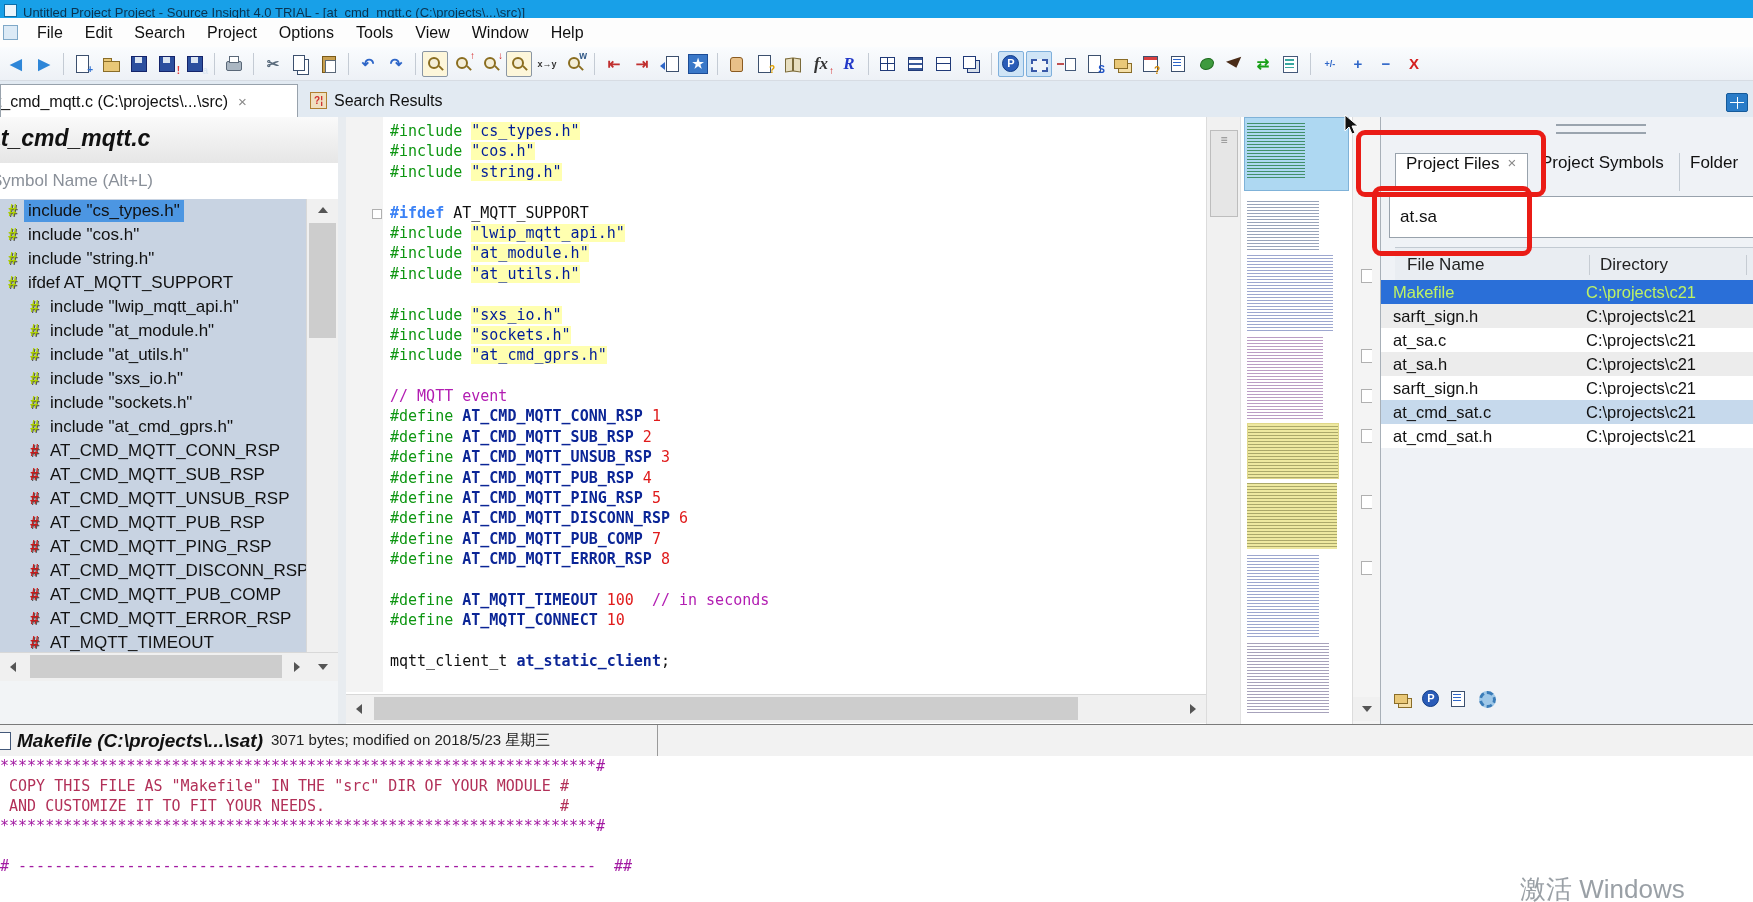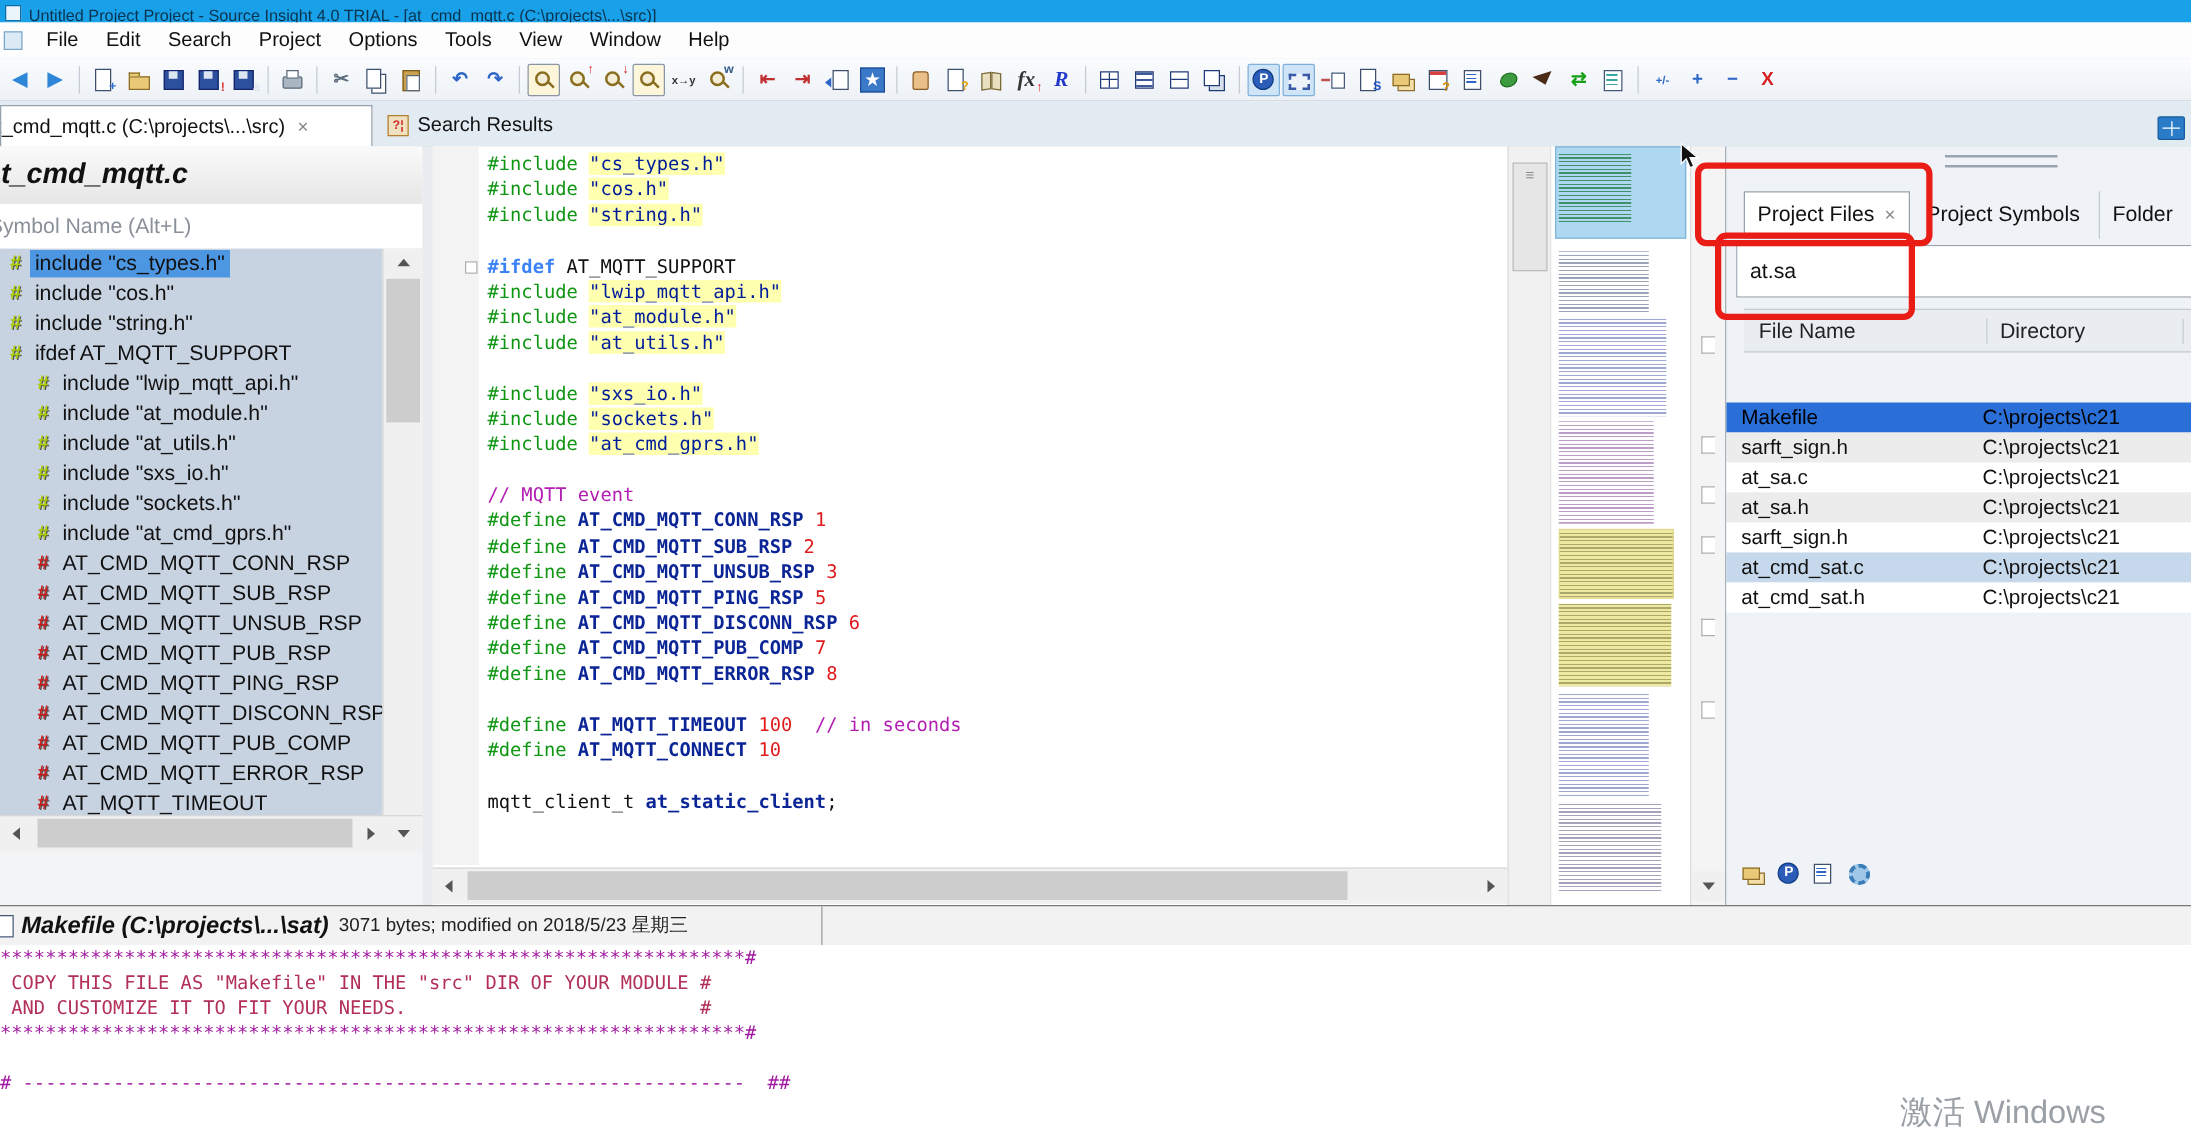--- a/index.html
+++ b/index.html
@@ -164,37 +164,37 @@
 
   
   .strip2{position:absolute;left:1352px;top:0;width:28px;height:607px;background:#f4f4f4;border-left:1px solid #dcdcdc;}
   .mark{position:absolute;left:8px;width:10px;height:12px;border:1px solid #b0b0b0;border-right:none;background:#fff;}
   .strip2 .vsb-btn{height:24px;}
 
   
   .rightpanel{position:absolute;left:1380px;top:0;width:373px;height:607px;background:#eff2f6;border-left:1px solid #a8b0b8;overflow:hidden;}
   .rp-grip{position:absolute;left:175px;top:7px;width:90px;height:6px;border-top:2px solid #9aa4ae;border-bottom:2px solid #9aa4ae;}
   .rp-tabs{position:absolute;left:0;top:36px;width:100%;height:38px;font-size:17px;color:#111;}
-  .rp-tab{position:absolute;top:0;height:38px;display:flex;align-items:center;padding:0 10px;box-sizing:border-box;white-space:nowrap;overflow:hidden;}
+  .rp-tab{position:absolute;top:0;height:38px;display:flex;padding:0 10px;box-sizing:border-box;white-space:nowrap;overflow:hidden;}
   .rp-tab.active{left:14px;width:133px;background:#fff;border:1px solid #98a2ac;}
   .rp-tab.t2{left:150px;width:140px;}
   .rp-tab.t3{left:298px;width:75px;border-left:1px solid #c2cad2;}
   .rp-tab .tab-close{margin-left:8px;}
   .rp-filter{position:absolute;left:8px;top:79px;width:365px;height:42px;background:#fff;border:1px solid #98a2ac;box-sizing:border-box;}
   .rp-filter input{width:100%;height:100%;border:none;outline:none;font-size:17px;padding:0 0 0 10px;
                    font-family:"Liberation Sans",sans-serif;color:#111;box-sizing:border-box;}
   .rp-head{position:absolute;left:14px;top:130px;width:100%;height:33px;background:#e9edf2;border-top:1px solid #c2cad2;
            border-bottom:1px solid #c2cad2;font-size:17px;color:#222;display:flex;align-items:center;}
   .rp-head .c1{width:195px;padding-left:12px;box-sizing:border-box;border-right:1px solid #c6ccd3;}
   .rp-head .c2{width:157px;padding-left:10px;box-sizing:border-box;border-right:1px solid #c6ccd3;}
   .rp-rows{position:absolute;left:0;top:163px;width:100%;}
   .file-row{height:24px;display:flex;align-items:center;font-size:16.5px;color:#111;background:#fff;}
   .file-row.alt{background:#ececec;}
   .file-row.hlrow{background:#c6d9ec;}
-  .file-row.selrow{background:#2a6fd8;color:#000000;margin-top:42px;}
+  .file-row.selrow{background:#2a6fd8;color:#bef264;}
   .file-row .c1{width:195px;padding-left:12px;box-sizing:border-box;white-space:nowrap;overflow:hidden;}
   .file-row .c2{width:170px;padding-left:10px;box-sizing:border-box;white-space:nowrap;overflow:hidden;}
   .rp-icons{position:absolute;left:8px;top:565px;height:34px;display:flex;align-items:center;}
 
   
   .ann{position:absolute;border:5px solid #ea1c16;border-radius:9px;z-index:40;pointer-events:none;}
   .ann1{left:1356px;top:130px;width:180px;height:57px;}
   .ann2{left:1372px;top:186px;width:150px;height:60px;}
   .cursor{position:absolute;left:1344px;top:114px;z-index:41;}
 
@@ -537,20 +537,21 @@
           <div class="code-line"><span class="tk-d">#include </span><span class="tk-s">"at_utils.h"</span></div>
           <div class="code-line"></div>
           <div class="code-line"><span class="tk-d">#include </span><span class="tk-s">"sxs_io.h"</span></div>
           <div class="code-line"><span class="tk-d">#include </span><span class="tk-s">"sockets.h"</span></div>
           <div class="code-line"><span class="tk-d">#include </span><span class="tk-s">"at_cmd_gprs.h"</span></div>
           <div class="code-line"></div>
           <div class="code-line"><span class="tk-c">// MQTT event</span></div>
           <div class="code-line"><span class="tk-d">#define </span><span class="tk-b">AT_CMD_MQTT_CONN_RSP</span><span class="tk-n"> 1</span></div>
           <div class="code-line"><span class="tk-d">#define </span><span class="tk-b">AT_CMD_MQTT_SUB_RSP</span><span class="tk-n"> 2</span></div>
           <div class="code-line"><span class="tk-d">#define </span><span class="tk-b">AT_CMD_MQTT_UNSUB_RSP</span><span class="tk-n"> 3</span></div>
+          <div class="code-line"><span class="tk-d">#define </span><span class="tk-b">AT_CMD_MQTT_PUB_RSP</span><span class="tk-n"> 4</span></div>
           <div class="code-line"><span class="tk-d">#define </span><span class="tk-b">AT_CMD_MQTT_PING_RSP</span><span class="tk-n"> 5</span></div>
           <div class="code-line"><span class="tk-d">#define </span><span class="tk-b">AT_CMD_MQTT_DISCONN_RSP</span><span class="tk-n"> 6</span></div>
           <div class="code-line"><span class="tk-d">#define </span><span class="tk-b">AT_CMD_MQTT_PUB_COMP</span><span class="tk-n"> 7</span></div>
           <div class="code-line"><span class="tk-d">#define </span><span class="tk-b">AT_CMD_MQTT_ERROR_RSP</span><span class="tk-n"> 8</span></div>
           <div class="code-line"></div>
           <div class="code-line"><span class="tk-d">#define </span><span class="tk-b">AT_MQTT_TIMEOUT</span><span class="tk-n"> 100</span><span class="tk-c">  // in seconds</span></div>
           <div class="code-line"><span class="tk-d">#define </span><span class="tk-b">AT_MQTT_CONNECT</span><span class="tk-n"> 10</span></div>
           <div class="code-line"></div>
           <div class="code-line"><span class="tk-p">mqtt_client_t </span><span class="tk-b">at_static_client</span><span class="tk-p">;</span></div>
         </div>

